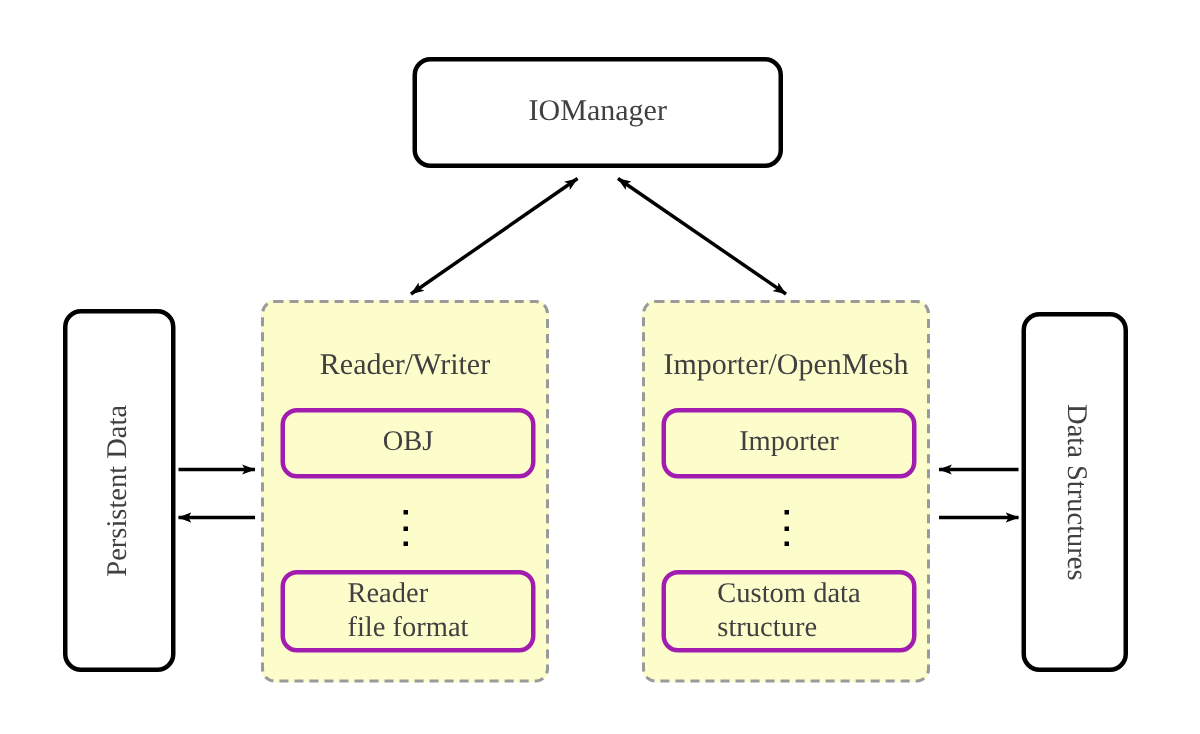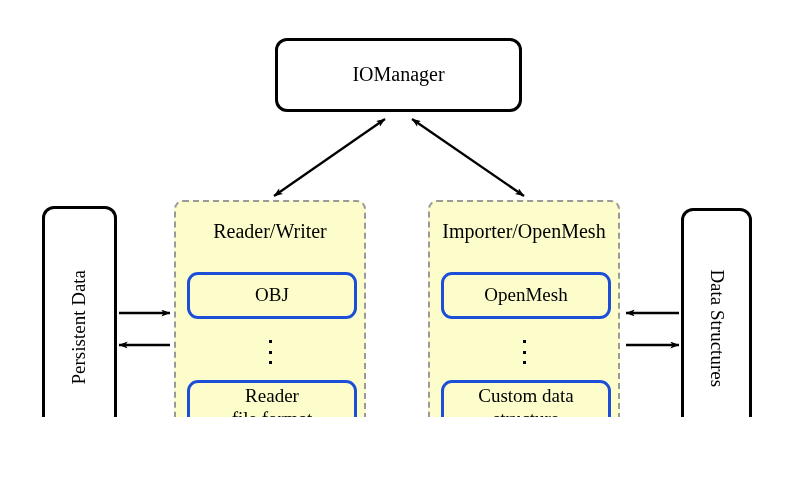--- a/index.html
+++ b/index.html
@@ -3,24 +3,24 @@
 <meta charset="utf-8">
 <style>
   html, body {
     margin: 0;
     padding: 0;
     background: #ffffff;
   }
   #canvas {
     position: relative;
     width: 800px;
-    height: 417px;
+    height: 489px;
     background: #ffffff;
     font-family: "Liberation Serif", "DejaVu Serif", serif;
-    color: #000000;
+    color: #404040;
     overflow: hidden;
   }
 
   
   .node {
     position: absolute;
     box-sizing: border-box;
     display: flex;
     align-items: center;
     justify-content: center;
@@ -38,35 +38,35 @@
     position: absolute;
     box-sizing: border-box;
     border: 2px dashed #9a9a9a;
     border-radius: 9px;
     background: #fdfdcc;
   }
 
   .inner-box {
     position: absolute;
     box-sizing: border-box;
-    border: 3px solid #1d4ed8;
+    border: 3px solid #a21caf;
     border-radius: 11px;
     background: #fdfdcc;
     display: flex;
     align-items: center;
     justify-content: center;
-    text-align: center;
     line-height: 1.2;
   }
 
   .panel-title {
     position: absolute;
     width: 100%;
     text-align: center;
     left: 0;
+    margin-top: 12px;
   }
 
   
   .vlabel-left   { transform: rotate(-90deg); white-space: nowrap; }
   .vlabel-right  { transform: rotate(90deg);  white-space: nowrap; }
 
   
   .vdots {
     position: absolute;
     display: flex;
@@ -150,21 +150,21 @@
       <span>Reader
 file format</span>
     </div>
   </div>
 
   <div class="panel" style="left:428px; top:200px; width:192px; height:255px;">
 
     <div class="panel-title fs-20" style="top:18px;">Importer/OpenMesh</div>
 
     <div class="inner-box fs-19" style="left:11px; top:70px; width:170px; height:47px;">
-      <span>OpenMesh</span>
+      <span>Importer</span>
     </div>
 
     <div class="vdots" style="left:92px; top:138px; width:4px; height:24px;">
       <i></i>
         <i></i>
         <i></i>
     </div>
 
     <div class="inner-box fs-19" style="left:11px; top:178px; width:170px; height:55px; white-space:pre-line;">
       <span>Custom data

